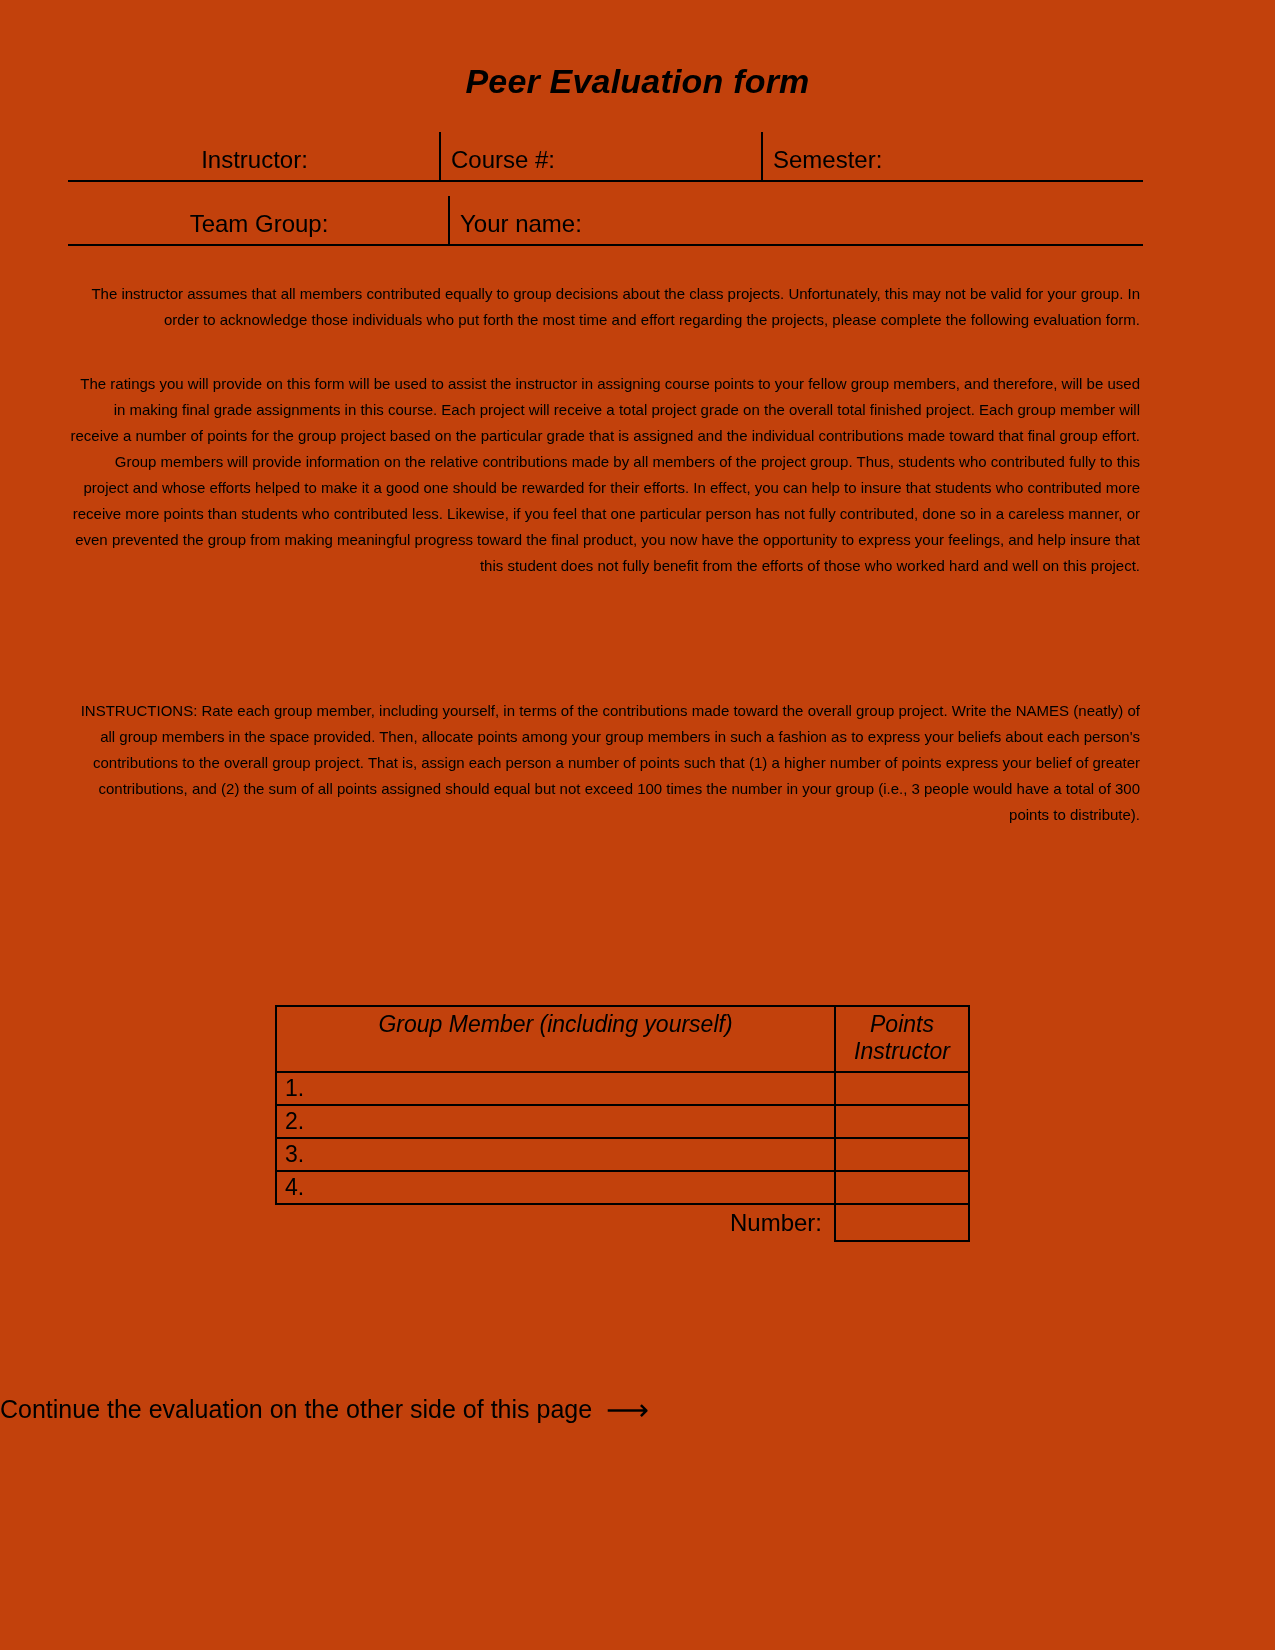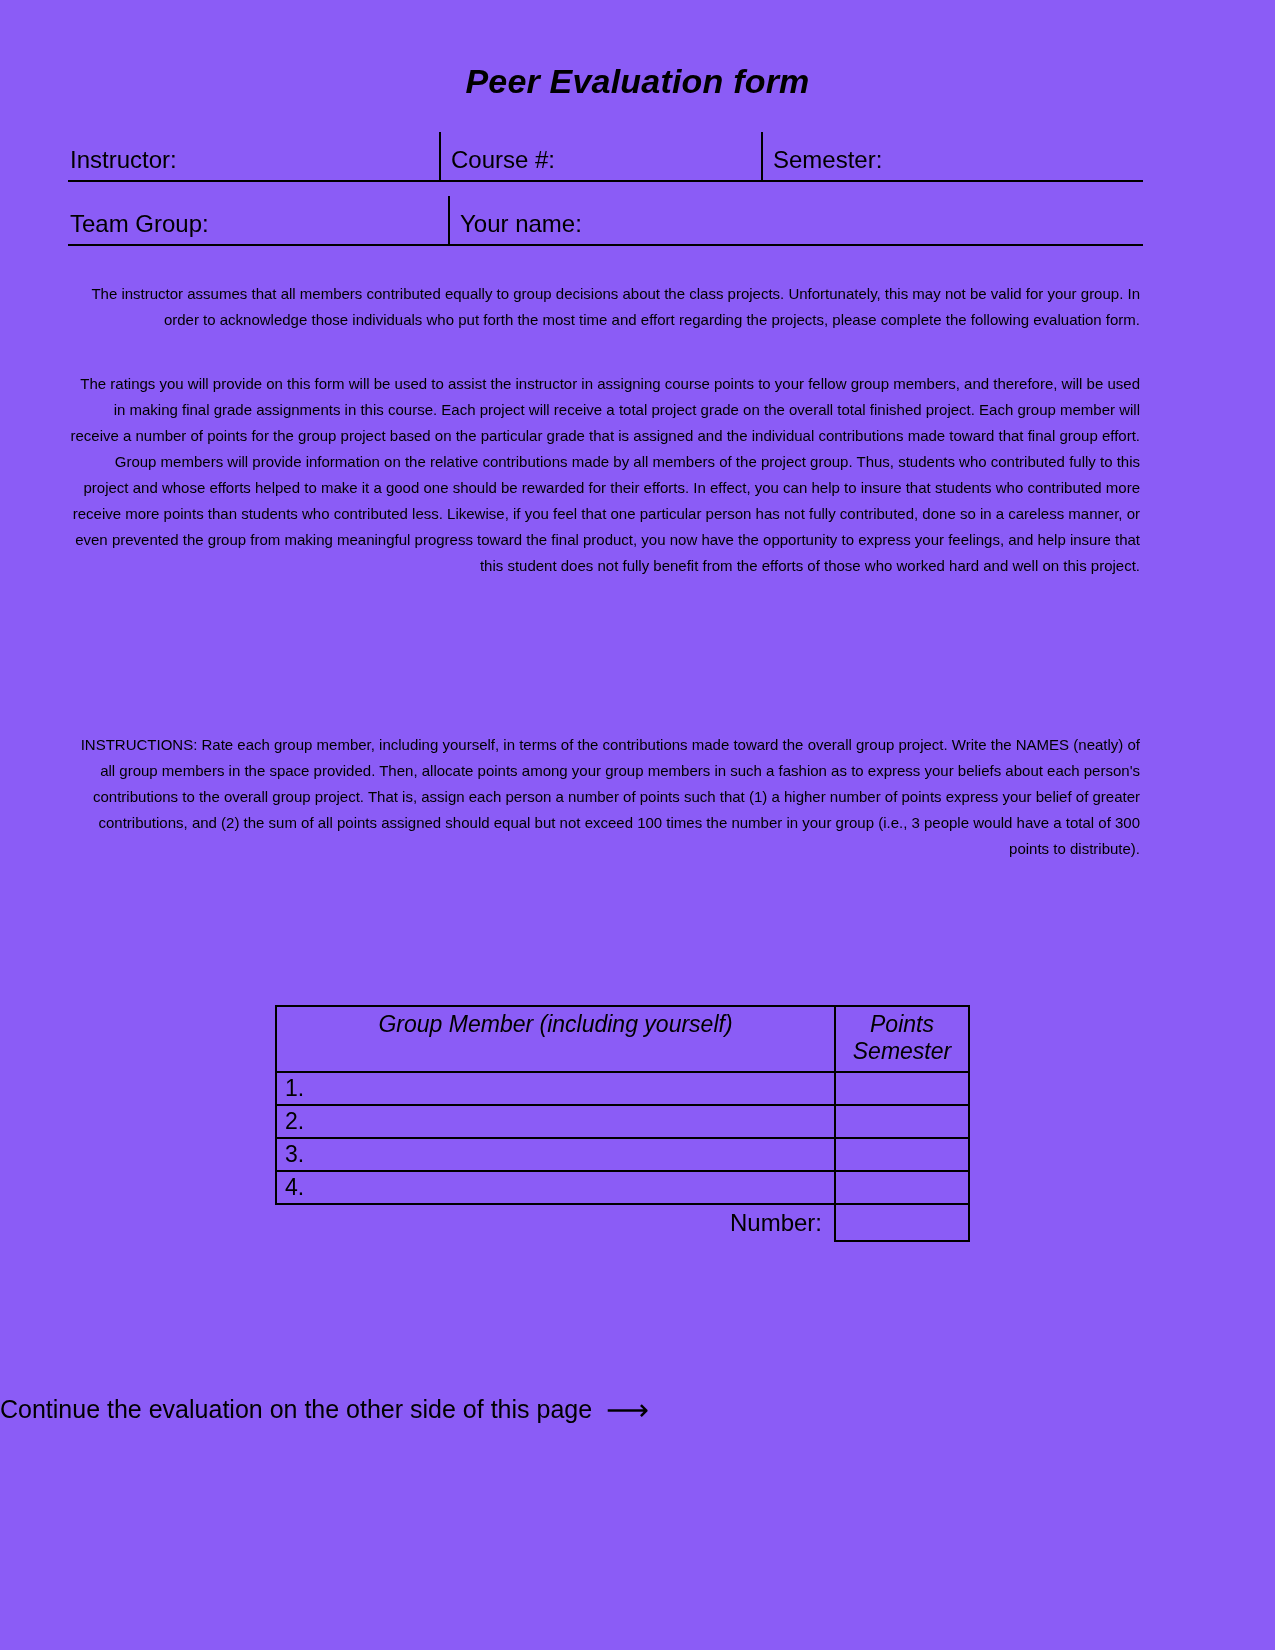--- a/index.html
+++ b/index.html
@@ -9,21 +9,21 @@
     background: #ffffff;
   }
   body {
     font-family: "Liberation Sans", sans-serif;
     color: #000000;
   }
   .page {
     position: relative;
     width: 1275px;
     height: 1650px;
-    background: #8b5cf6;
+    background: #c2410c;
     margin: 0 auto;
     overflow: hidden;
     box-sizing: border-box;
   }
 
   
   .doc-title {
     position: absolute;
     left: 0;
     top: 62px;
@@ -50,21 +50,21 @@
     font-size: 24px;
     vertical-align: bottom;
     height: 38px;
   }
   .header-table td.first {
     padding-left: 2px;
   }
   .header-table td.divider {
     border-left: 2px solid #000;
   }
-  .hcell-instructor { width: 378px; }
+  .hcell-instructor { width: 378px; text-align: center; }
   .hcell-course    { width: 318px; }
   .hcell-semester  { width: 379px; }
 
   
   .header-table2 {
     position: absolute;
     left: 68px;
     top: 196px;
     width: 1075px;
     border-collapse: collapse;
@@ -84,21 +84,21 @@
   .body-text {
     position: absolute;
     left: 68px;
     width: 1072px;
     font-size: 15px;
     line-height: 26px;
     text-align: right;
   }
   #para-1 { top: 266px; }
   #para-2 { top: 356px; }
-  #para-3 { top: 717px; }
+  #para-3 { top: 683px; }
 
   
   .alloc-table {
     position: absolute;
     left: 275px;
     top: 1005px;
     border-collapse: collapse;
     table-layout: fixed;
   }
   .alloc-table td,
@@ -199,21 +199,21 @@
   <p id="para-2" class="body-text">The ratings you will provide on this form will be used to assist the instructor in assigning course points to your fellow group members, and therefore, will be used in making final grade assignments in this course. Each project will receive a total project grade on the overall total finished project. Each group member will receive a number of points for the group project based on the particular grade that is assigned and the individual contributions made toward that final group effort. Group members will provide information on the relative contributions made by all members of the project group. Thus, students who contributed fully to this project and whose efforts helped to make it a good one should be rewarded for their efforts. In effect, you can help to insure that students who contributed more receive more points than students who contributed less. Likewise, if you feel that one particular person has not fully contributed, done so in a careless manner, or even prevented the group from making meaningful progress toward the final product, you now have the opportunity to express your feelings, and help insure that this student does not fully benefit from the efforts of those who worked hard and well on this project.</p>
 
   <p id="para-3" class="body-text">INSTRUCTIONS: Rate each group member, including yourself, in terms of the contributions made toward the overall group project. Write the NAMES (neatly) of all group members in the space provided. Then, allocate points among your group members in such a fashion as to express your beliefs about each person's contributions to the overall group project. That is, assign each person a number of points such that (1) a higher number of points express your belief of greater contributions, and (2) the sum of all points assigned should equal but not exceed 100 times the number in your group (i.e., 3 people would have a total of 300 points to distribute).</p>
 
   <table class="alloc-table">
     <tbody>
         <tr>
       <th class="alloc-head col-member">Group Member (including yourself)</th>
       <th class="alloc-head col-points">
         <span>Points</span><br>
-        <span>Semester</span>
+        <span>Instructor</span>
       </th>
     </tr>
 
     <tr>
       <td class="alloc-row-cell">
         <span>1.</span><span></span>
       </td>
       <td class="alloc-points-cell"></td>
     </tr>
 

